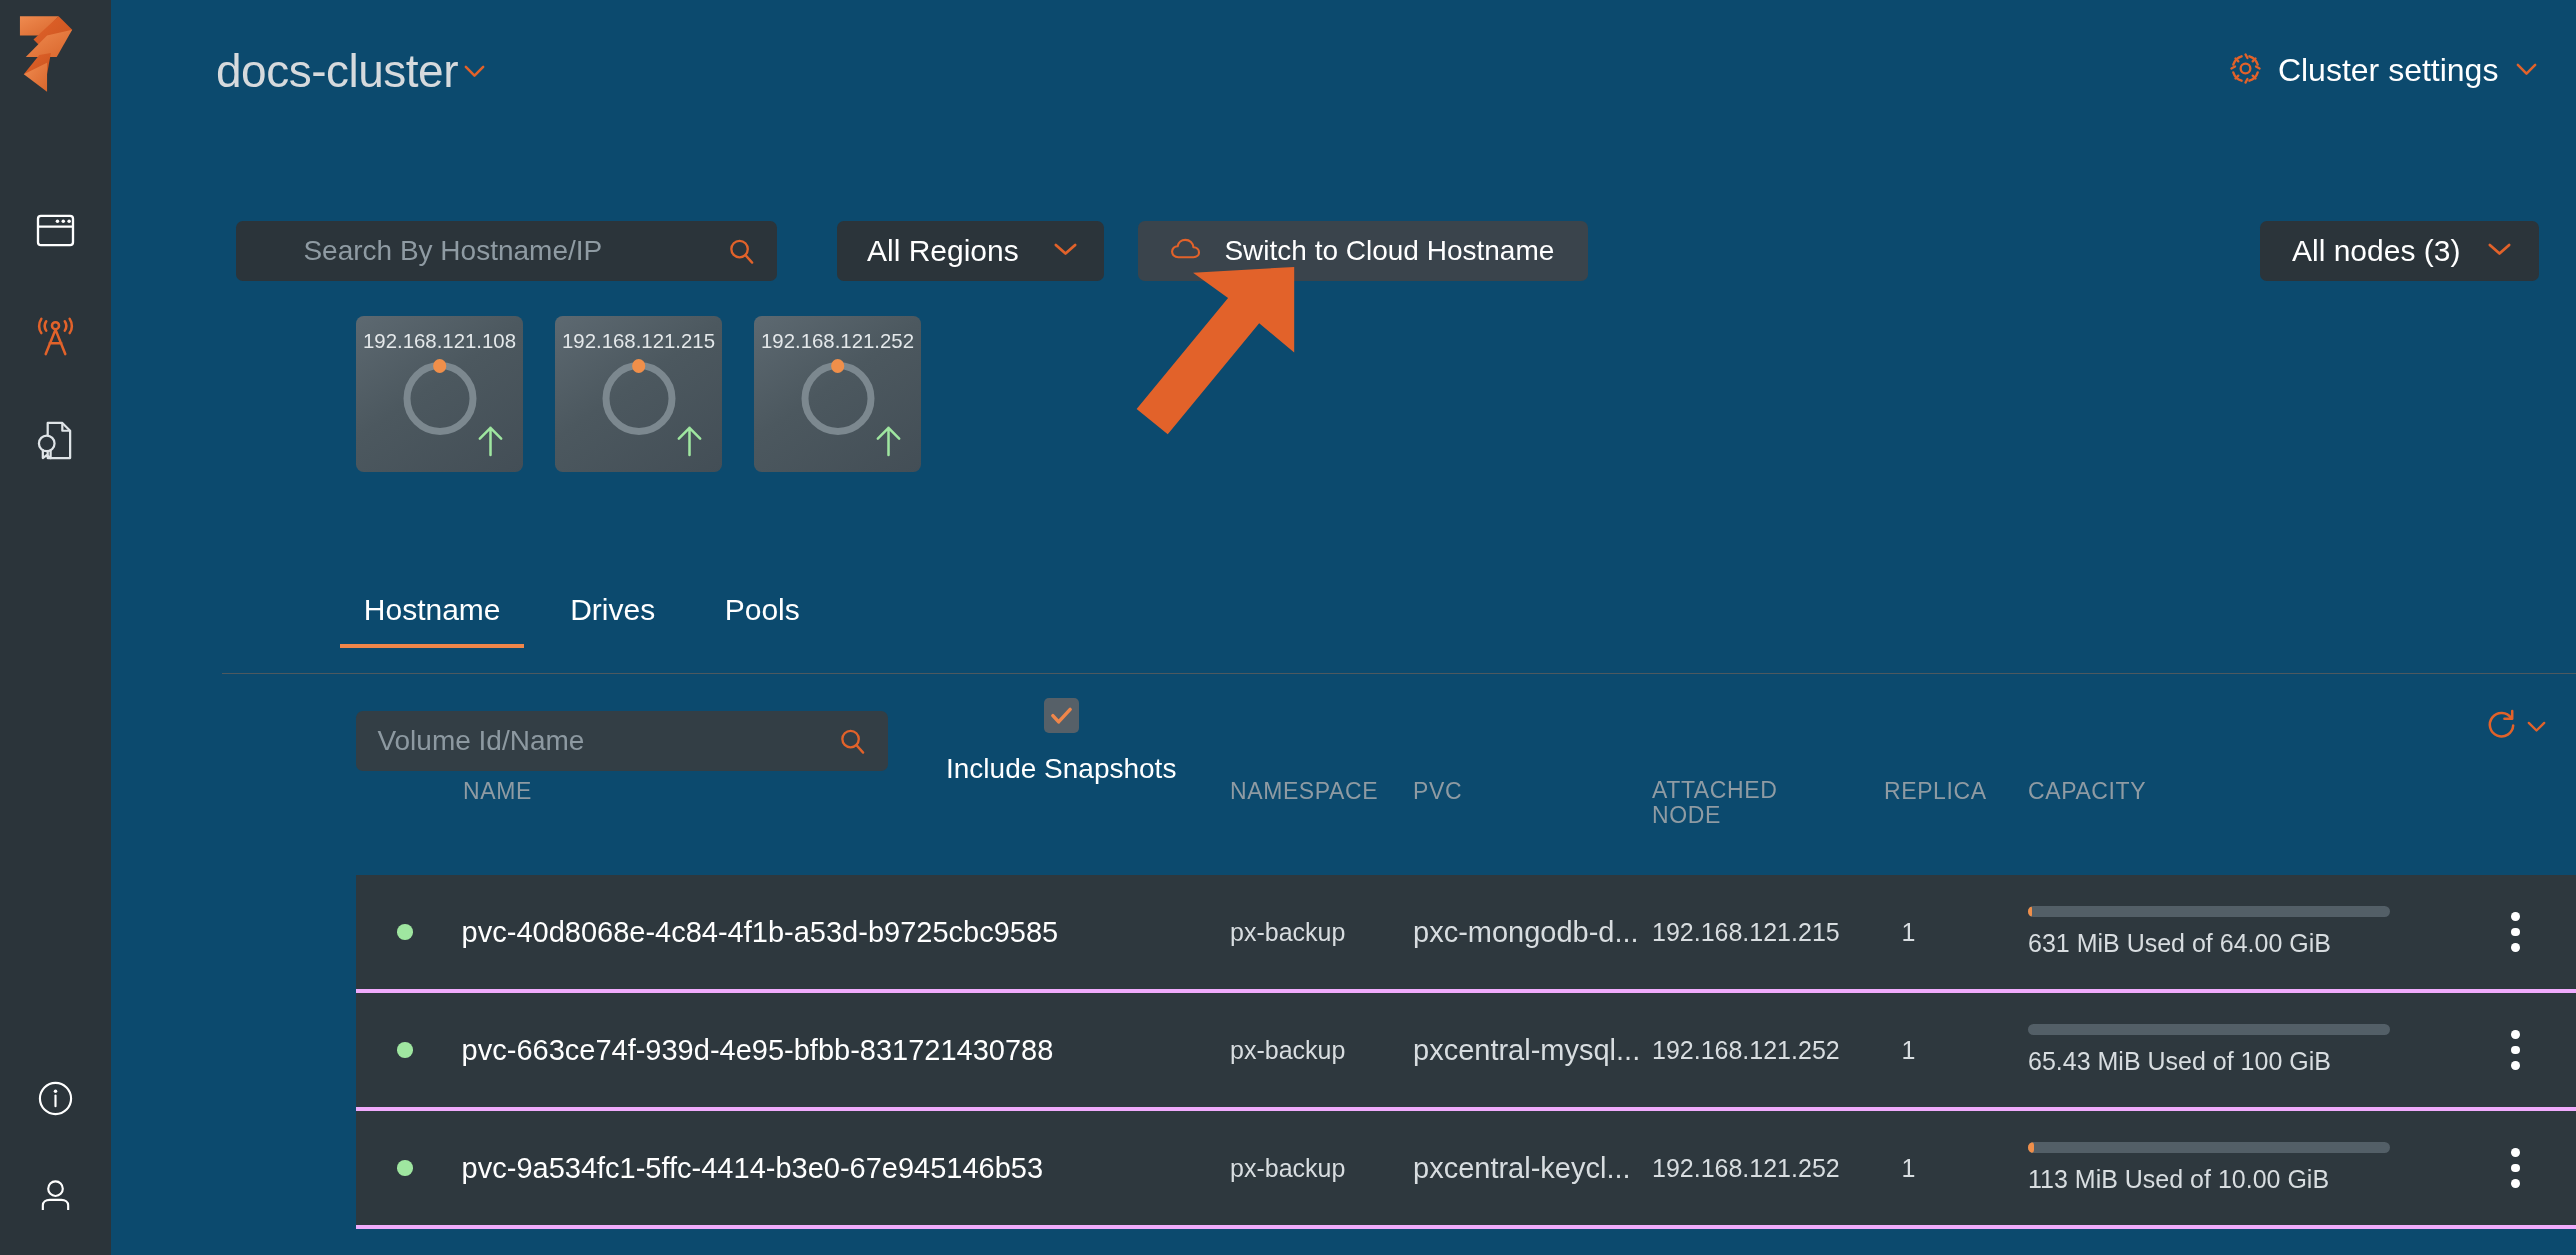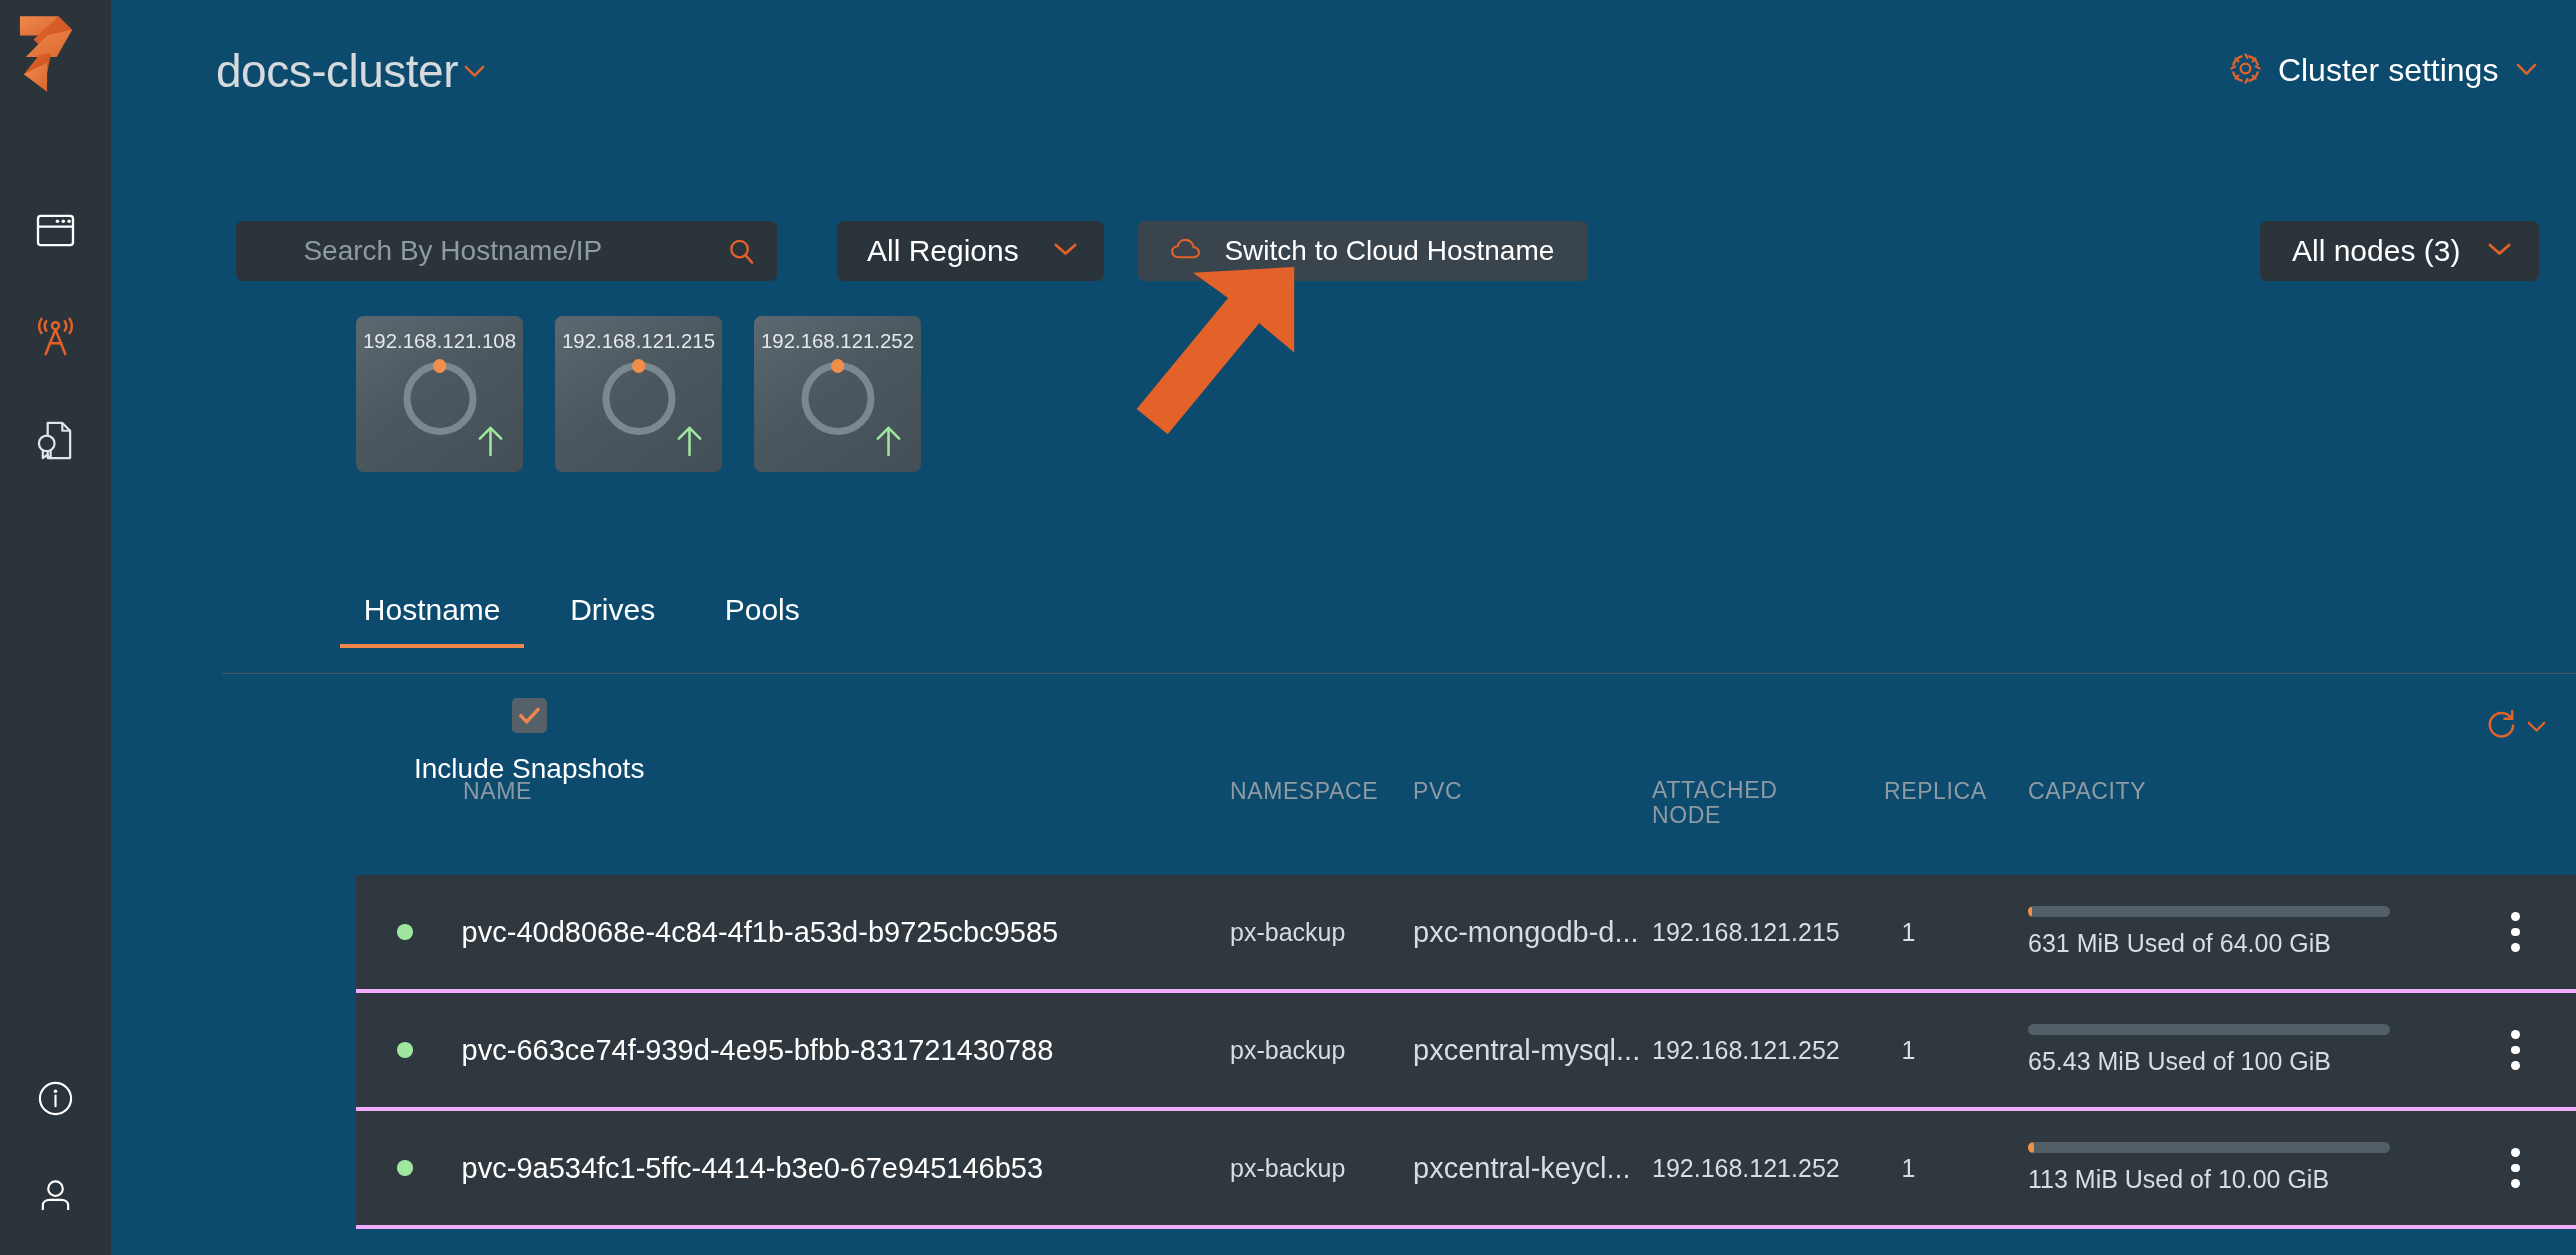--- a/index.html
+++ b/index.html
@@ -394,20 +394,29 @@
     </div>
 
     <div class="tabs">
       <div class="tab active">Hostname</div>
       <div class="tab">Drives</div>
       <div class="tab">Pools</div>
     </div>
     <div class="tabs-underline"></div>
 
     <div class="vol-filter">
+      <div class="vol-search">
+        <input type="text" placeholder="Volume Id/Name" style="">
+        <span class="search-ic">
+          <svg width="29" height="29" viewBox="0 0 30 30" fill="none" stroke="#e2622a" stroke-width="2.4" stroke-linecap="round">
+            <circle cx="13" cy="12.5" r="8.5"></circle>
+            <path d="M19.3 19 L26 26.5"></path>
+          </svg>
+        </span>
+      </div>
       <div class="inc-snap">
         <span class="chk">
           <svg width="25" height="21.4" viewBox="0 0 26 22" fill="none" stroke="#f0864a" stroke-width="3.6" stroke-linecap="round" stroke-linejoin="round">
             <path d="M4 11 L10 17.5 L22 4.5"></path>
           </svg>
         </span>
         <span class="lbl">Include Snapshots</span>
       </div>
     </div>
 

